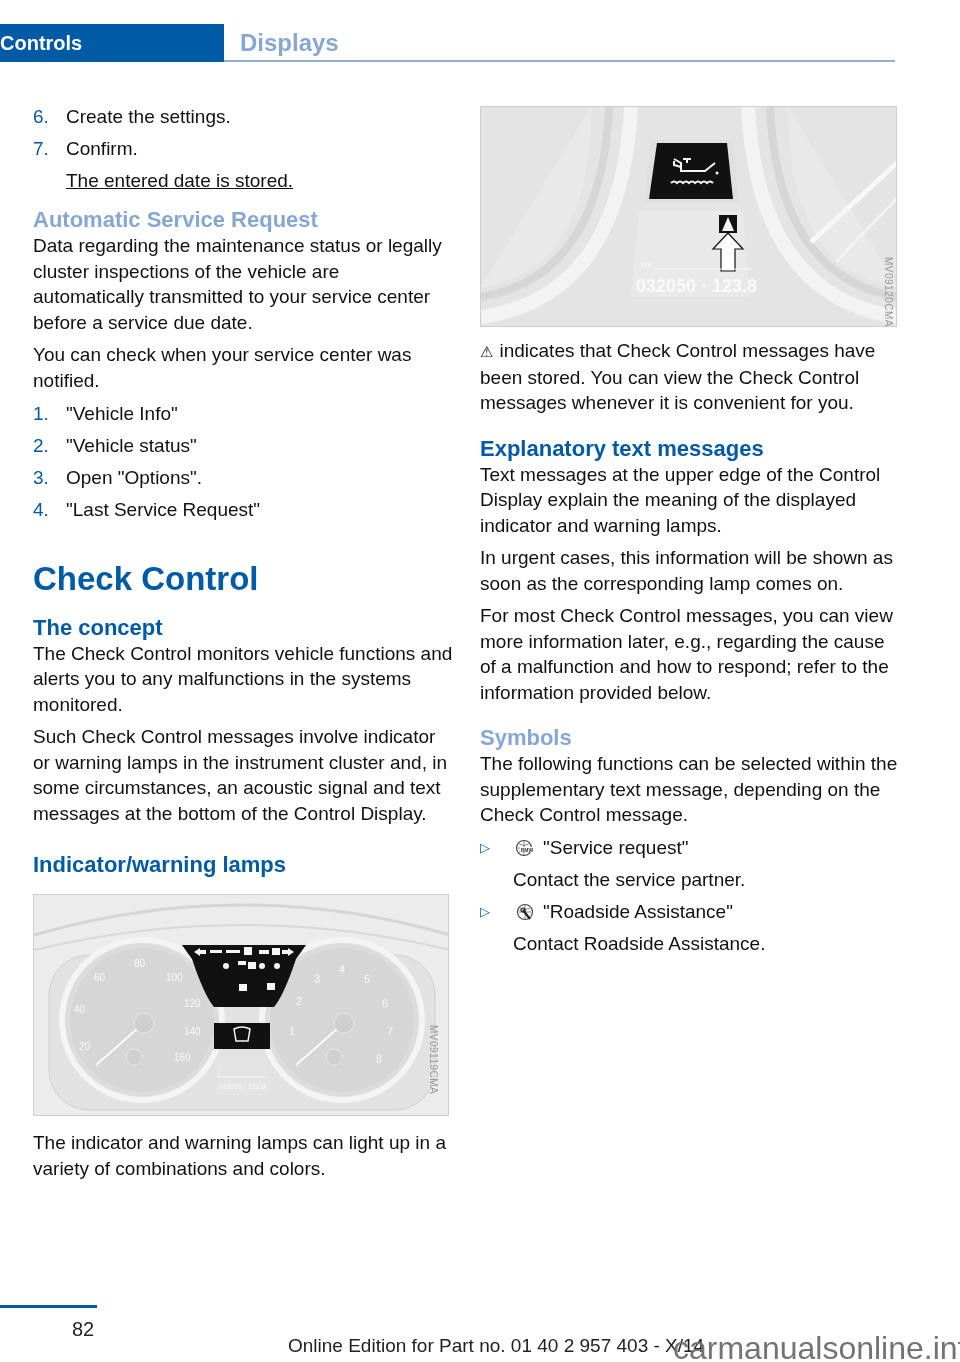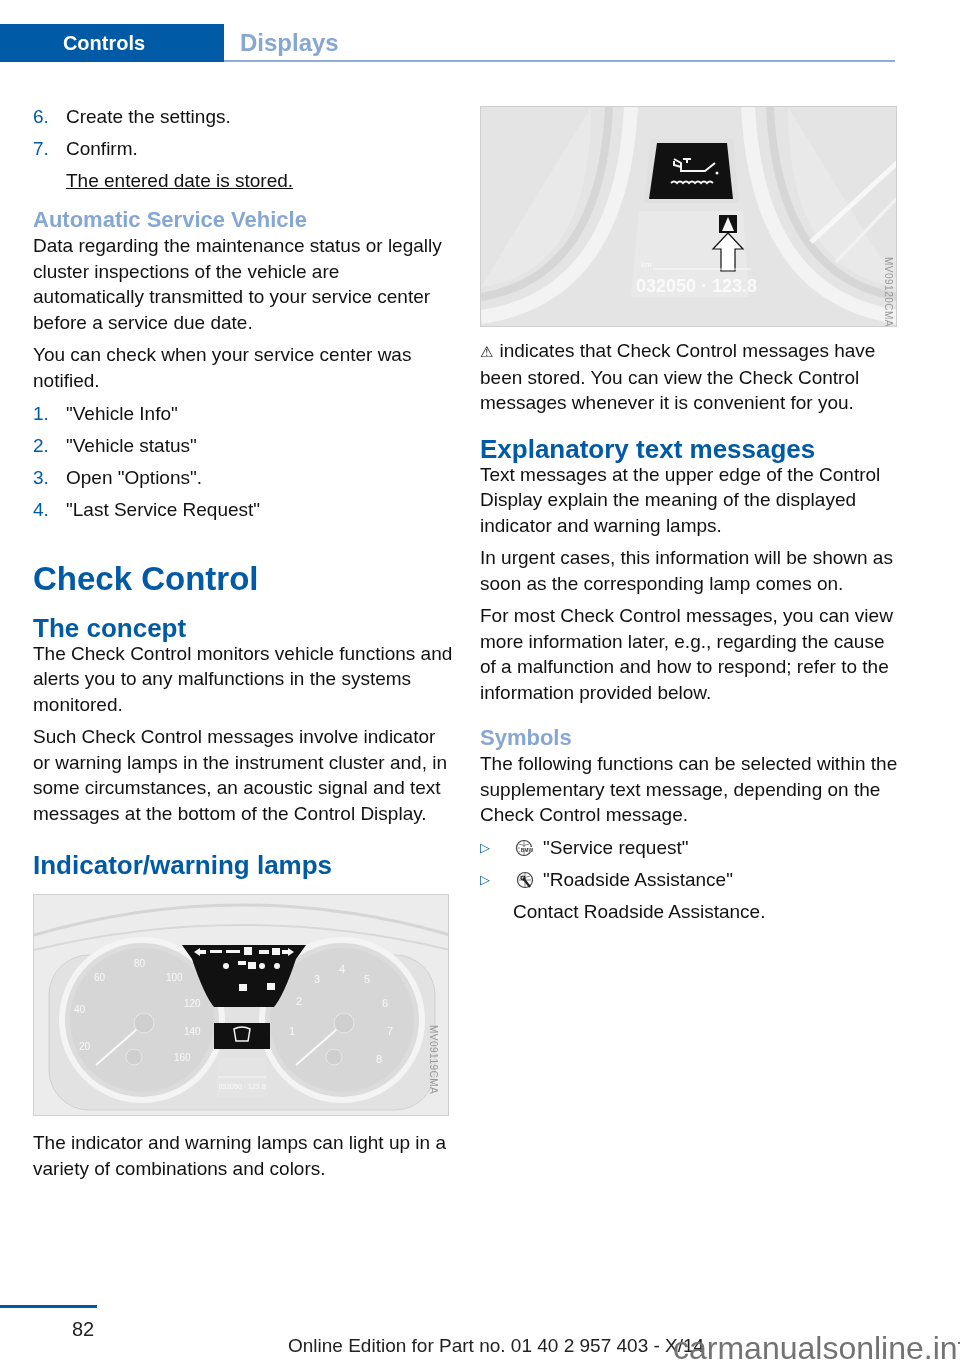--- a/index.html
+++ b/index.html
@@ -2,35 +2,35 @@
 <html><head>
 <meta charset="utf-8">
 <style>
   * { box-sizing: border-box; margin: 0; padding: 0; }
   html, body { width: 960px; height: 1362px; background: #ffffff; overflow: hidden; }
   body { position: relative; font-family: "Liberation Sans", sans-serif; color: #111; }
 
   
   .hdr-bar { position: absolute; left: 0; top: 24px; width: 224px; height: 38px; background: #005aa6; }
   .hdr-line { position: absolute; left: 224px; top: 60px; width: 671px; height: 2px; background: #8fadd6; }
-  .tab-active { position: absolute; left: 0; top: 24px; width: 224px; height: 38px; color: #fff; font-weight: bold; font-size: 20px; text-align: center; padding-right: 16px; line-height: 38px; }
+  .tab-active { position: absolute; left: 0; top: 24px; width: 224px; height: 38px; color: #fff; font-weight: bold; font-size: 20px; text-align: left; padding-right: 16px; line-height: 38px; }
   .tab-inactive { position: absolute; left: 240px; top: 24px; height: 38px; color: #86a7d4; font-weight: bold; font-size: 24px; line-height: 38px; }
 
   .col { position: absolute; font-size: 19px; line-height: 25.5px; }
   .col-left { left: 33px; top: 104px; width: 420px; }
   .col-right { left: 480px; top: 338px; width: 420px; }
 
   .p { margin-bottom: 7px; }
   .ol { list-style: none; }
   .ol li { display: flex; margin-bottom: 6.5px; }
   .ol .num { width: 33px; color: #005aa6; flex-shrink: 0; }
   .sub { padding-left: 33px; margin-top: -1px; text-decoration: underline; }
 
   .h-light { color: #86a7d4; font-weight: bold; font-size: 22px; line-height: 26px; margin-top: 14px; }
-  .h-blue { color: #005aa6; font-weight: bold; font-size: 26px; line-height: 26px; margin-top: 14px; }
+  .h-blue { color: #005aa6; font-weight: bold; font-size: 22px; line-height: 26px; margin-top: 14px; }
   .h-big { color: #005aa6; font-weight: bold; font-size: 33px; line-height: 36px; margin-top: 38px; margin-bottom: 18px; }
 
   .fig { position: relative; background: #e9e9e9; border: 1px solid #cfcfcf; overflow: hidden; }
   .fig-code { position: absolute; right: -22px; writing-mode: vertical-rl; font-size: 10px; color: #9a9a9a; letter-spacing: 0.5px; }
 
   .bullets { list-style: none; }
   .bullets li { display: flex; margin-bottom: 6.5px; }
   .bullets .tri { width: 33px; color: #005aa6; flex-shrink: 0; font-size: 13px; }
   .sym-icon { display: inline-block; width: 22px; height: 18px; vertical-align: -3px; margin: 0 6px 0 2px; }
 
@@ -54,21 +54,21 @@
       <span class="num">6.</span>
       <span>Create the settings.</span>
     </li>
     <li style="margin-bottom:0">
       <span class="num">7.</span>
       <span>Confirm.</span>
     </li>
   </ol>
   <div class="sub p" style="margin-top:6px">The entered date is stored.</div>
 
-  <div class="h-light">Automatic Service Vehicle</div>
+  <div class="h-light">Automatic Service Request</div>
   <div class="p">Data regarding the maintenance status or legally cluster inspections of the vehicle are automatically transmitted to your service center before a service due date.</div>
   <div class="p">You can check when your service center was notified.</div>
 
   <ol class="ol" style="margin-top:8px">
     <li>
       <span class="num">1.</span>
       <span>"Vehicle Info"</span>
     </li>
     <li>
       <span class="num">2.</span>
@@ -213,20 +213,23 @@
       <span class="tri">▷</span>
       <span>
         <svg class="sym-icon" viewBox="0 0 22 18">
           <circle cx="9" cy="9" r="7.5" fill="none" stroke="#444" stroke-width="1.2"></circle>
           <path d="M3 9 h12 M9 2 v14 M4 5 q5 3 10 0 M4 13 q5 -3 10 0" stroke="#666" stroke-width="0.8" fill="none"></path>
           <rect x="5" y="8" width="14" height="5" fill="#fff"></rect>
           <text x="12" y="12.5" font-size="5" font-family="Liberation Sans, sans-serif" font-weight="bold" text-anchor="middle" fill="#333">BMW</text>
         </svg><span>"Service request"</span>
       </span>
     </li>
+    <li style="padding-left:33px">
+      <span>Contact the service partner.</span>
+    </li>
     <li>
       <span class="tri">▷</span>
       <span>
         <svg class="sym-icon" viewBox="0 0 22 18">
           <circle cx="10" cy="9" r="7.5" fill="none" stroke="#444" stroke-width="1.2"></circle>
           <path d="M4 9 h12 M10 2 v14 M5 5 q5 3 10 0" stroke="#666" stroke-width="0.8" fill="none"></path>
           <path d="M8 7 L15 16" stroke="#222" stroke-width="2.2"></path>
           <circle cx="8" cy="7" r="2" fill="none" stroke="#222" stroke-width="1.2"></circle>
         </svg><span>"Roadside Assistance"</span>
       </span>

